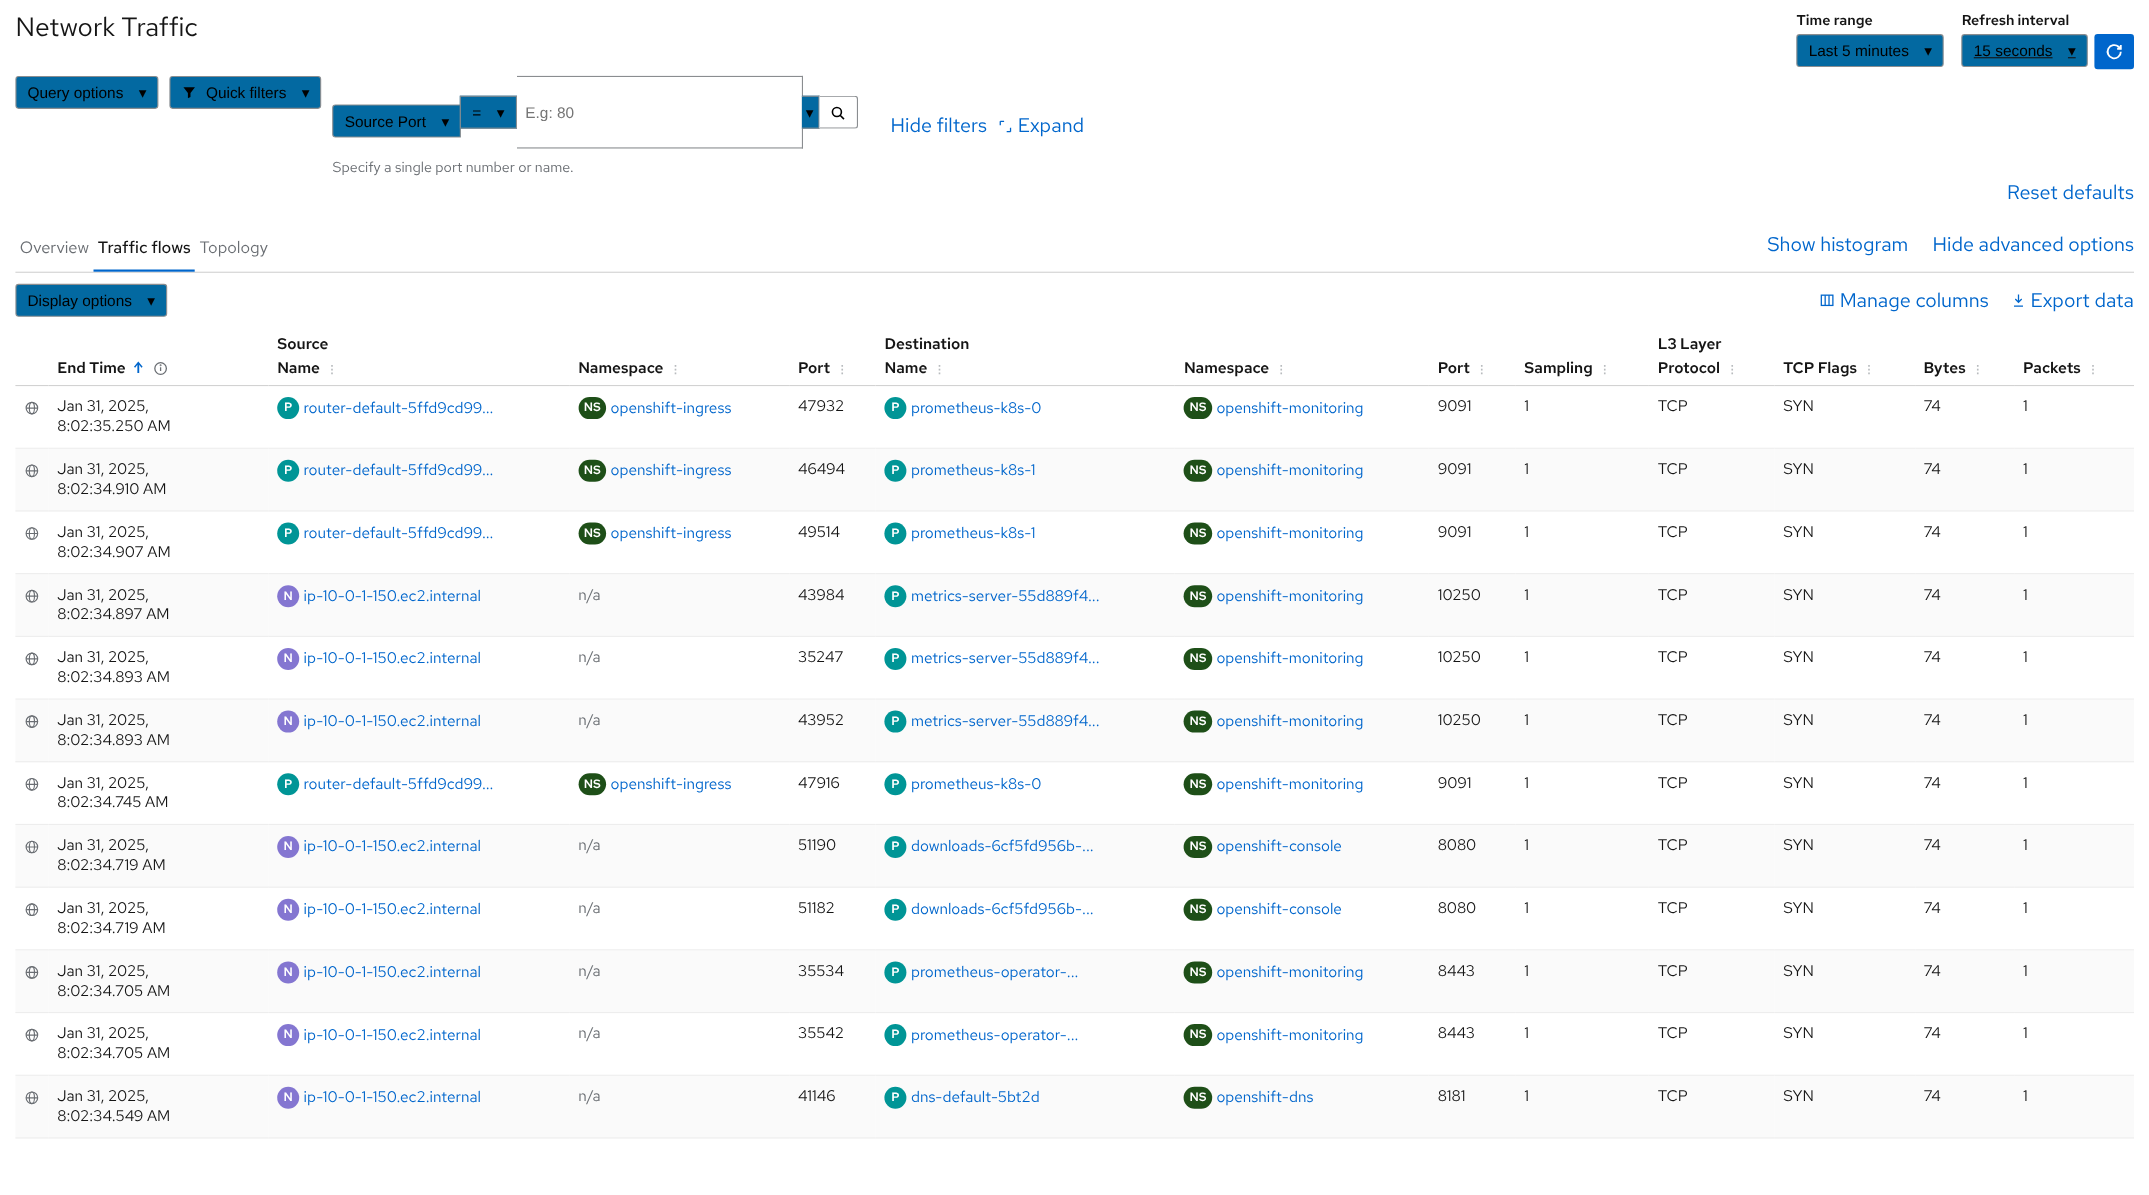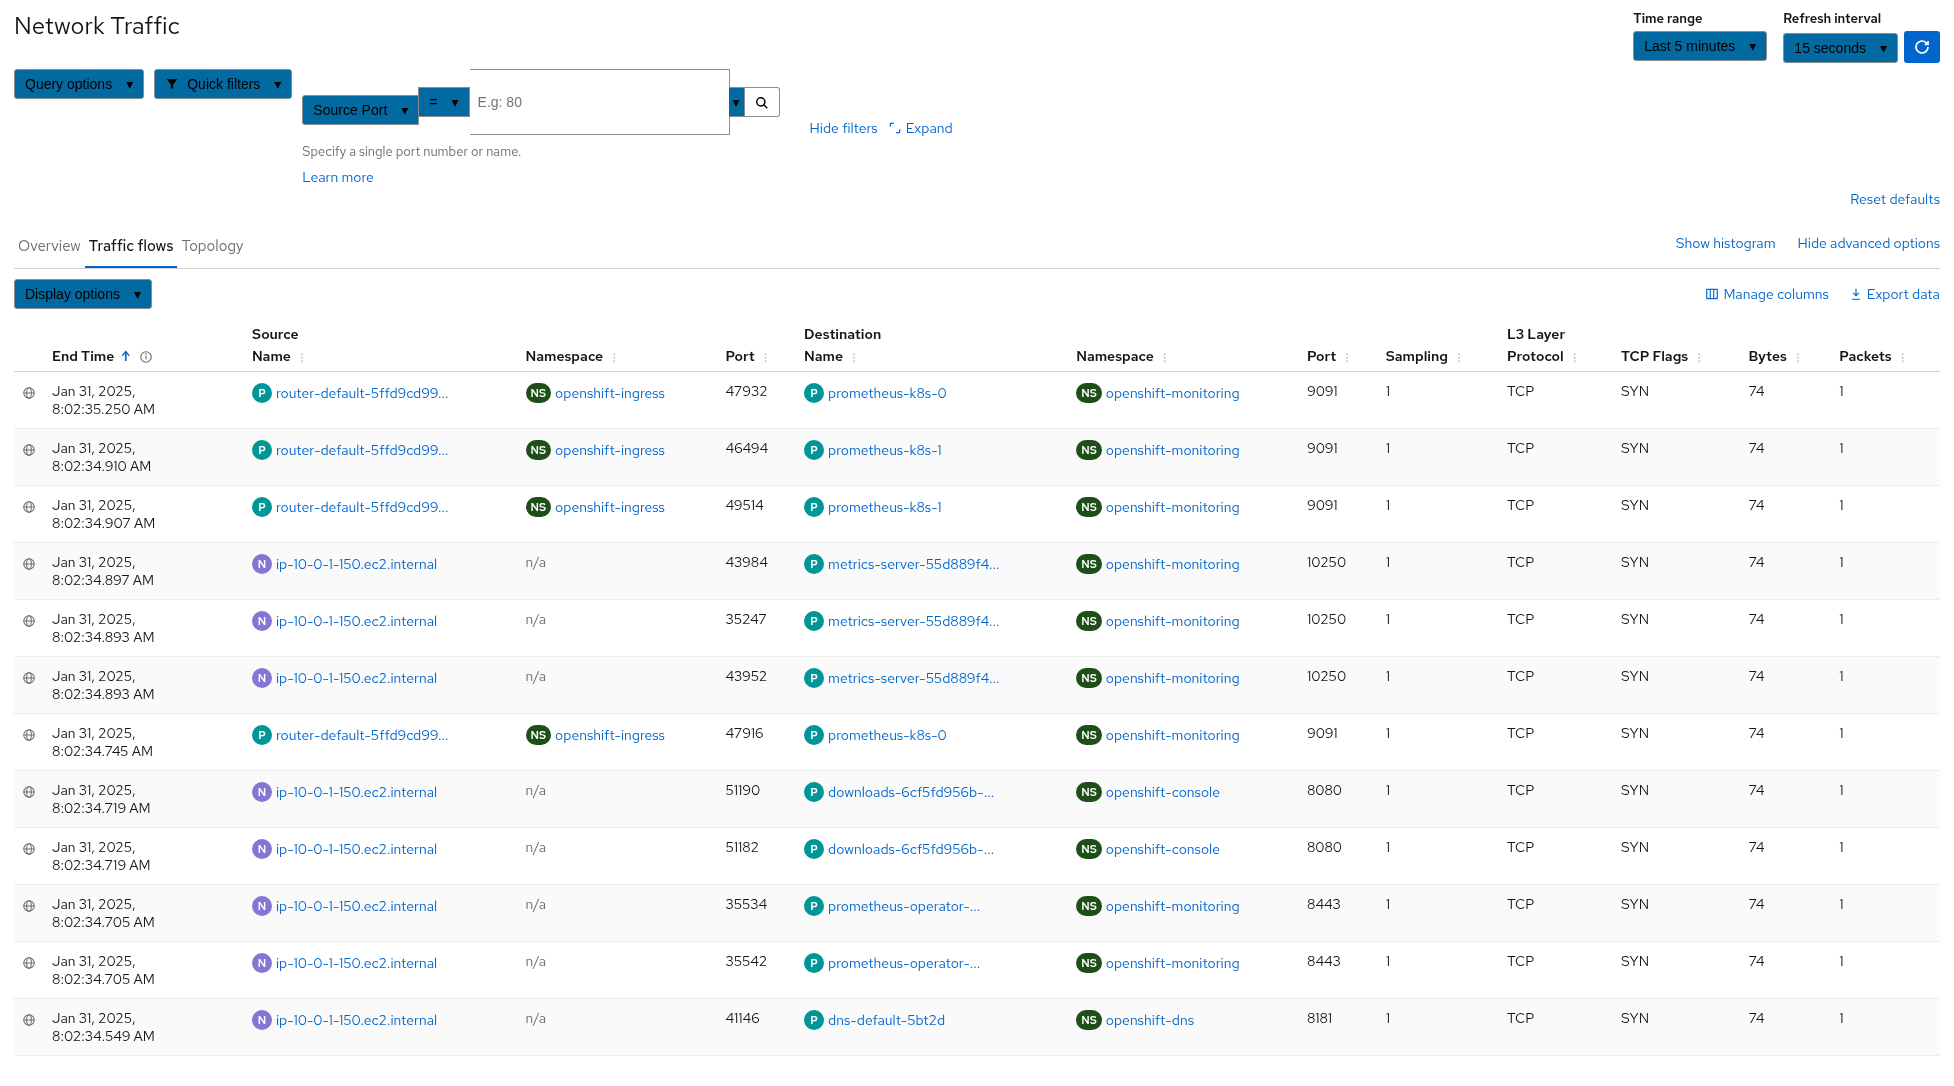--- a/index.html
+++ b/index.html
@@ -3,21 +3,21 @@
 <meta charset="utf-8">
 <style>
 * { box-sizing: border-box; margin: 0; padding: 0; }
 body { font-family: "Red Hat Text", "Helvetica Neue", Arial, sans-serif; font-size: 14px; color: #151515; background: #fff; }
 .page { padding: 10px 14px; width: 1954px; }
 .header-row { display: flex; justify-content: space-between; align-items: flex-start; }
 .page-title { font-size: 24px; font-weight: 400; margin-bottom: 14px; }
 .right-controls { display: flex; gap: 16px; }
 .ctrl-group { display: flex; flex-direction: column; gap: 4px; }
 .ctrl-label { font-size: 13px; font-weight: 600; }
-.ctrl-row { display: flex; gap: 6px; align-items: flex-end; }
+.ctrl-row { display: flex; gap: 6px; align-items: flex-start; text-decoration: underline; }
 .select-btn {
   border: 1px solid #8a8d90; background: #0369a1; padding: 6px 10px; font-size: 14px;
   display: inline-flex; align-items: center; gap: 8px; border-radius: 3px; cursor: pointer;
 }
 .select-btn .caret { margin-left: 6px; }
 .icon-btn-primary {
   background: #0066cc; color: #fff; border: none; padding: 8px 10px; border-radius: 3px; cursor: pointer;
   display: inline-flex; align-items: center; justify-content: center;
 }
 .filter-row { display: flex; align-items: flex-start; gap: 10px; margin-top: 6px; flex-wrap: wrap; }
@@ -26,21 +26,21 @@
 .filter-cluster .select-btn { border-radius: 0; margin-left: -1px; }
 .filter-cluster .select-btn:first-child { border-top-left-radius: 3px; border-bottom-left-radius: 3px; margin-left: 0; margin-top: 16px; }
 .filter-input {
   border: 1px solid #8a8d90; border-left: none; padding: 24px 8px; font-size: 14px; width: 260px;
 }
 .search-btn {
   border: 1px solid #8a8d90; border-left: none; background: #fff; padding: 6px 10px; cursor: pointer;
   border-top-right-radius: 3px; border-bottom-right-radius: 3px;
 }
 .helper-text { font-size: 13px; color: #6a6e73; margin-top: 4px; }
-.link { color: #0066cc; cursor: pointer; font-size: 14px; }
+.link { color: #0066cc; cursor: pointer; font-size: 18px; }
 .link-inline { display: inline-flex; align-items: center; gap: 4px; }
 .right-links { display: flex; justify-content: flex-end; margin-top: 4px; gap: 18px; }
 .tabs-row { display: flex; justify-content: space-between; align-items: center; border-bottom: 1px solid #d2d2d2; margin-top: 18px; }
 .tabs { display: flex; }
 .tab { padding: 10px 4px; color: #6a6e73; cursor: pointer; font-size: 15px; }
 .tab.active { color: #151515; border-bottom: 2px solid #0066cc; font-weight: 500; }
 .tab-right-links { display: flex; gap: 22px; padding-bottom: 8px; }
 .display-row { display: flex; justify-content: space-between; align-items: center; padding: 10px 0; }
 .display-right { display: flex; gap: 20px; }
 table.flows { width: 100%; border-collapse: collapse; font-size: 14px; }
@@ -135,21 +135,20 @@
           <span>▾</span>
         </button>
         <button class="search-btn">
           <svg width="14" height="14" viewBox="0 0 24 24" fill="none" stroke="currentColor" stroke-width="2.5">
               <circle cx="10" cy="10" r="7"></circle>
               <line x1="21" y1="21" x2="15" y2="15"></line>
             </svg>
         </button>
       </div>
       <div class="helper-text">Specify a single port number or name.</div>
-      <span class="link" style="margin-top:4px">Learn more</span>
     </div>
 
     <span class="link" style="margin-left:20px;align-self:center">Hide filters</span>
     <span class="link link-inline" style="align-self:center">
       <svg width="14" height="14" viewBox="0 0 24 24" fill="none" stroke="currentColor" stroke-width="2">
           <path d="M4 4h6M4 4v6M20 20h-6M20 20v-6"></path>
         </svg>
       <span>Expand</span>
     </span>
   </div>

